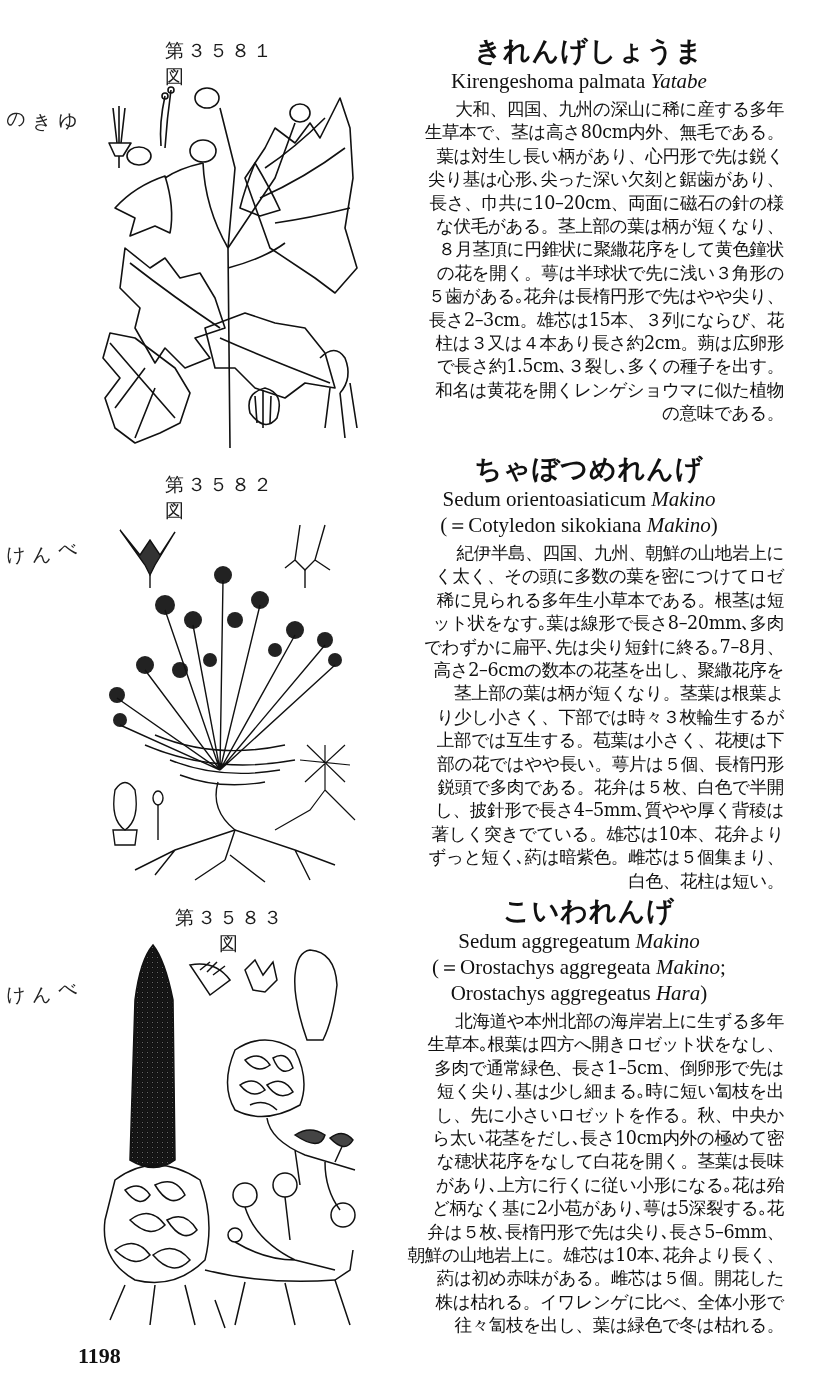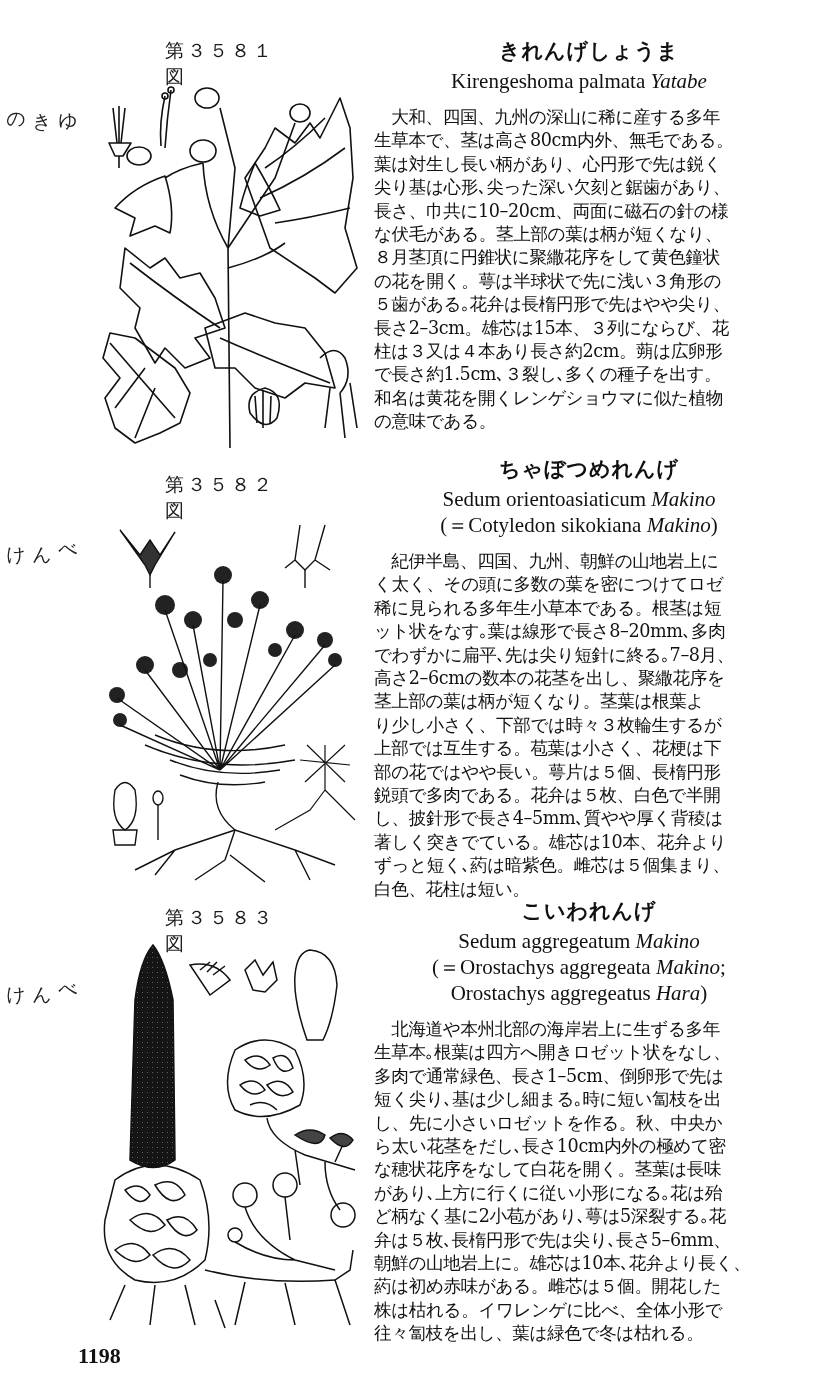--- a/index.html
+++ b/index.html
@@ -15,30 +15,30 @@
     .family {
       position: absolute; left: 58px; width: 24px;
       writing-mode: vertical-rl; text-orientation: upright;
       font-size: 19px; letter-spacing: 1px; color: #222;
       font-family: "DejaVu Sans", sans-serif;
     }
     .illus { position: absolute; left: 95px; }
     .illus svg { display: block; }
     .text-col { position: absolute; left: 374px; width: 410px; }
     .jp-name {
-      text-align: center; font-size: 21px; font-weight: bold;
+      text-align: center; font-size: 27px; font-weight: bold;
       font-family: "DejaVu Sans", sans-serif; letter-spacing: 1px;
       line-height: 34px; margin-left: 20px;
     }
     .sci {
       text-align: center; font-size: 21px; line-height: 26px;
       font-family: "Liberation Serif", serif; white-space: nowrap;
     }
     .sci i { font-style: italic; }
-    .body-lines { margin-top: 12px; }
+    .body-lines { margin-top: 4px; text-align: right; }
     .body-lines .ln {
       font-size: 17.6px; line-height: 23.4px; white-space: nowrap;
       font-family: "DejaVu Serif", serif; letter-spacing: -0.4px;
     }
     .page-number {
       position: absolute; left: 78px; top: 1343px; font-size: 22px;
       font-family: "Liberation Serif", serif; font-weight: bold;
     }
   </style>
 </head>
@@ -180,21 +180,21 @@
       <div class="ln">鋭頭で多肉である。花弁は５枚、白色で半開</div>
       <div class="ln">し、披針形で長さ4–5mm､質やや厚く背稜は</div>
       <div class="ln">著しく突きでている。雄芯は10本、花弁より</div>
       <div class="ln">ずっと短く､葯は暗紫色。雌芯は５個集まり、</div>
       <div class="ln">白色、花柱は短い。</div>
     </div>
   </div>
 </div>
 
 <div class="entry" style="top:0;">
-  <div class="fig-label" style="top:905px;">第３５８３図</div>
+  <div class="fig-label" style="top:905px;text-align:center;">第３５８３図</div>
   <div class="family" style="top:973px;">べんけいそう科</div>
   <div class="illus" style="top:940px;">
     <svg width="275" height="390" viewBox="0 0 275 390" fill="none" stroke="#111" stroke-width="1.5">
 
       <defs>
         <pattern id="dots" width="5" height="5" patternUnits="userSpaceOnUse">
           <rect width="5" height="5" fill="#2a2a2a"></rect>
           <circle cx="2.5" cy="2.5" r="1.2" fill="#bbb"></circle>
         </pattern>
       </defs>

